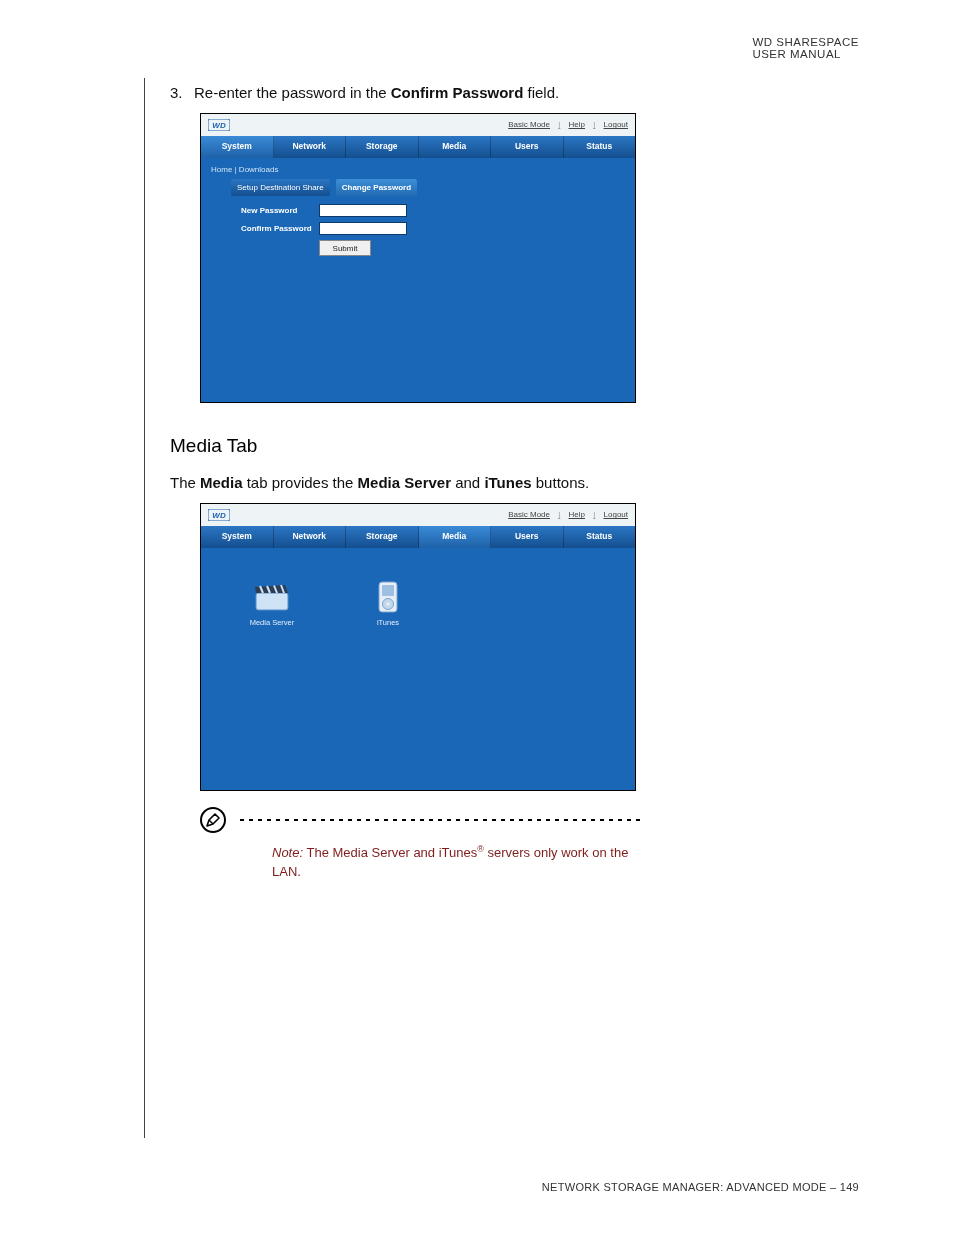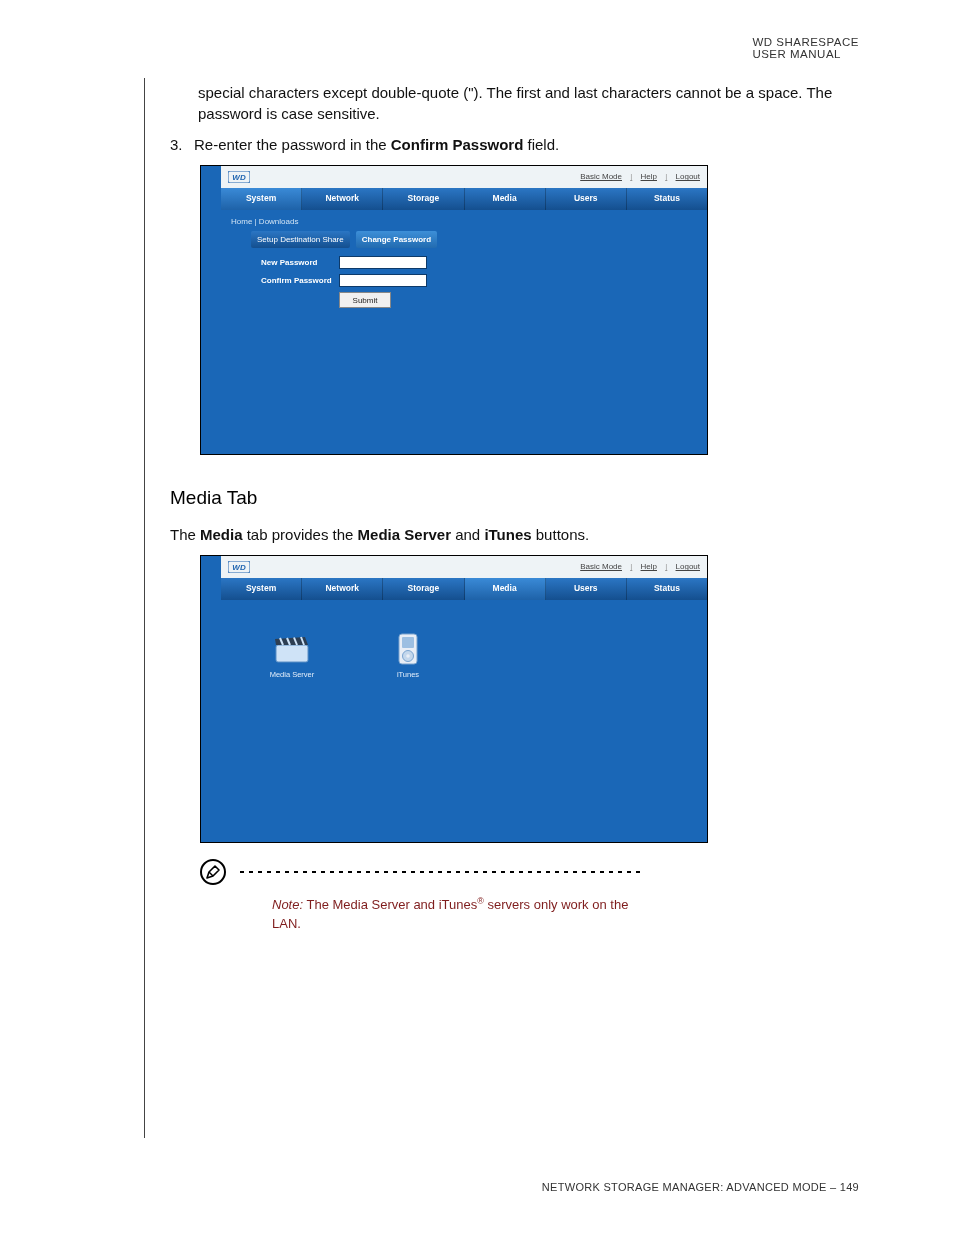--- a/index.html
+++ b/index.html
@@ -37,26 +37,25 @@
     color: #111;
   }
   .para1 { margin-left: 28px; margin-bottom: 10px; }
   .num-list { list-style: none; }
   .num-list li { margin-bottom: 8px; }
   .num { display:inline-block; width:24px; }
   .bold { font-weight: bold; }
   .shot {
     margin-top: 10px;
     margin-left: 30px;
-    width: 508px;
+    width: 436px;
     border: 1px solid #000;
     background: #1a67b7;
     display: flex;
     flex-direction: column;
-    padding-left: 20px;
   }
   .shot-top {
     height: 22px;
     background: #eef3f6;
     display:flex;
     align-items:center;
     justify-content: space-between;
     padding: 0 7px;
     font-size: 8px;
     color:#444;
@@ -164,21 +163,20 @@
 
 <div class="page-header">
   <div>WD SHARESPACE</div>
   <div>USER MANUAL</div>
 </div>
 
 <div class="vert-rule"></div>
 
 <div class="content">
 
-  <p class="para1">special characters except double-quote ("). The first and last characters cannot be a space. The password is case sensitive.</p>
 
   <ul class="num-list">
     <li>
       <span class="num">3.</span><span>Re-enter the password in the </span><span class="bold">Confirm Password</span><span> field.</span>
     </li>
   </ul>
 
   <div class="shot">
     <div class="shot-top">
       <span class="wd-logo">

